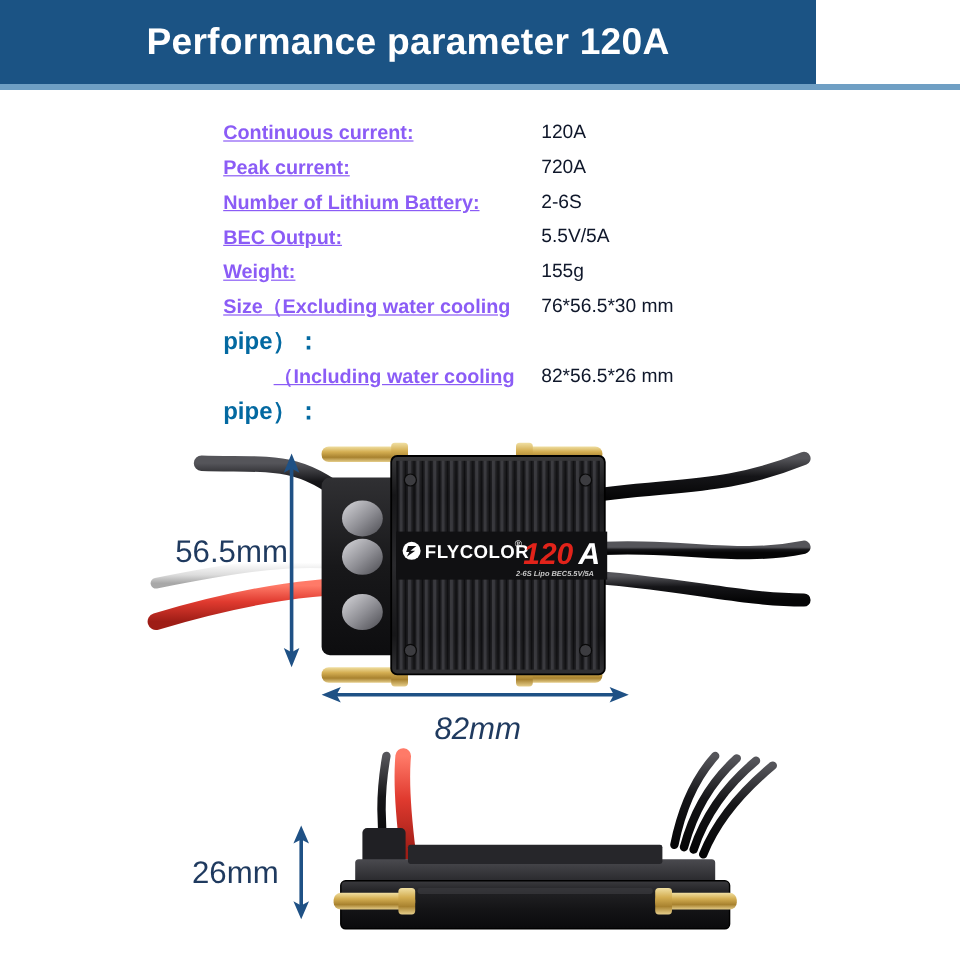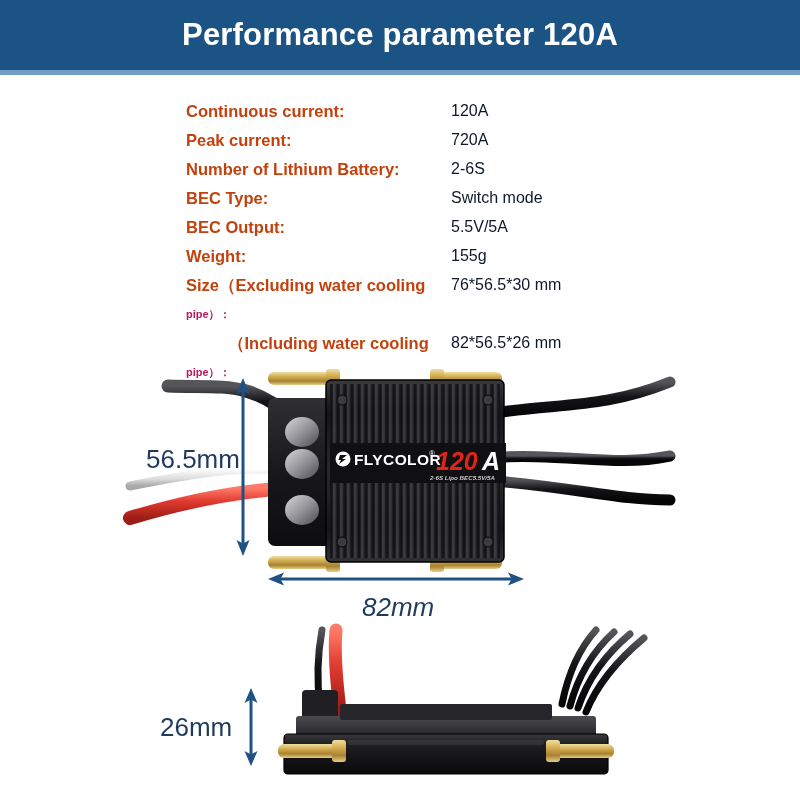--- a/index.html
+++ b/index.html
@@ -12,21 +12,21 @@
     background: #ffffff;
     font-family: "Liberation Sans", sans-serif;
     overflow: hidden;
     position: relative;
   }
 
   
   .banner {
     position: absolute;
     left: 0; top: 0;
-    width: 800px;
+    width: 680px;
     height: 70px;
     background: #1b5384;
     display: flex;
     align-items: center;
     justify-content: center;
   }
   .banner-title {
     color: #ffffff;
     font-size: 31px;
     font-weight: bold;
@@ -48,35 +48,36 @@
     top: 98px;
     width: 420px;
   }
   .spec-row {
     display: flex;
     align-items: flex-start;
     margin-bottom: 3px;
   }
   .spec-label {
     width: 265px;
-    color: #c2410c;
+    color: #8b5cf6;
     font-size: 16.5px;
     font-weight: bold;
     line-height: 26px;
+    text-decoration: underline;
   }
   .spec-value {
     color: #0f172a;
     font-size: 16px;
     line-height: 26px;
     white-space: nowrap;
   }
   .spec-label.indent { text-indent: 42px; }
   .spec-cont {
-    color: #be185d;
-    font-size: 11px;
+    color: #0369a1;
+    font-size: 20px;
     font-weight: bold;
     line-height: 26px;
   }
 
   
   .fig-top {
     position: absolute;
     left: 130px;
     top: 360px;
     width: 540px;
@@ -123,24 +124,20 @@
   <div class="spec-row">
     <div class="spec-label">Peak current:</div>
     <div class="spec-value">720A</div>
   </div>
 
   <div class="spec-row">
     <div class="spec-label">Number of Lithium Battery:</div>
     <div class="spec-value">2-6S</div>
   </div>
 
-  <div class="spec-row">
-    <div class="spec-label">BEC Type:</div>
-    <div class="spec-value">Switch mode</div>
-  </div>
 
   <div class="spec-row">
     <div class="spec-label">BEC Output:</div>
     <div class="spec-value">5.5V/5A</div>
   </div>
 
   <div class="spec-row">
     <div class="spec-label">Weight:</div>
     <div class="spec-value">155g</div>
   </div>

